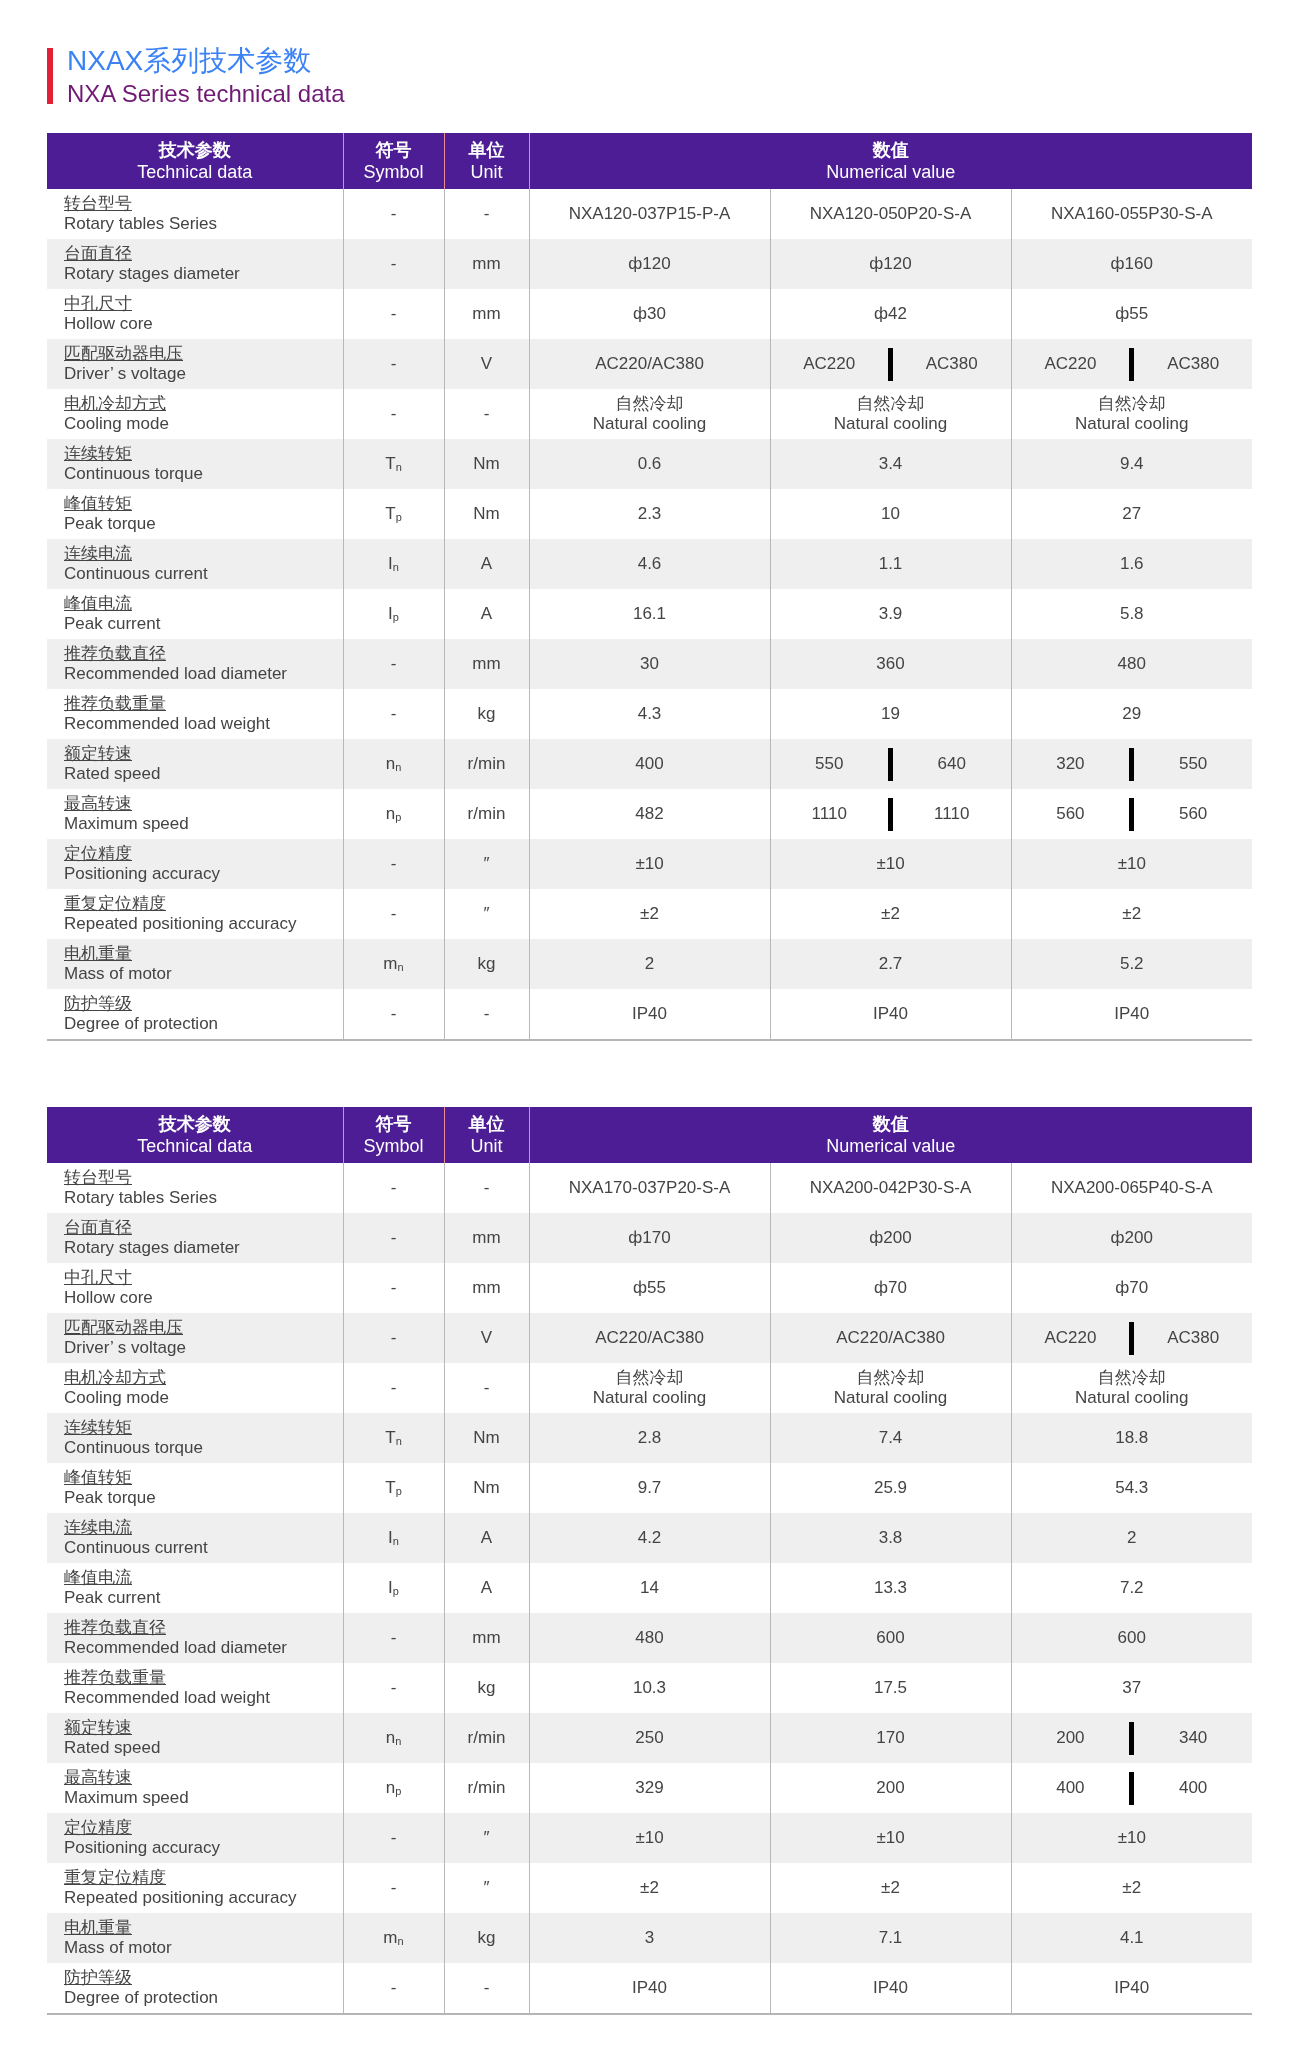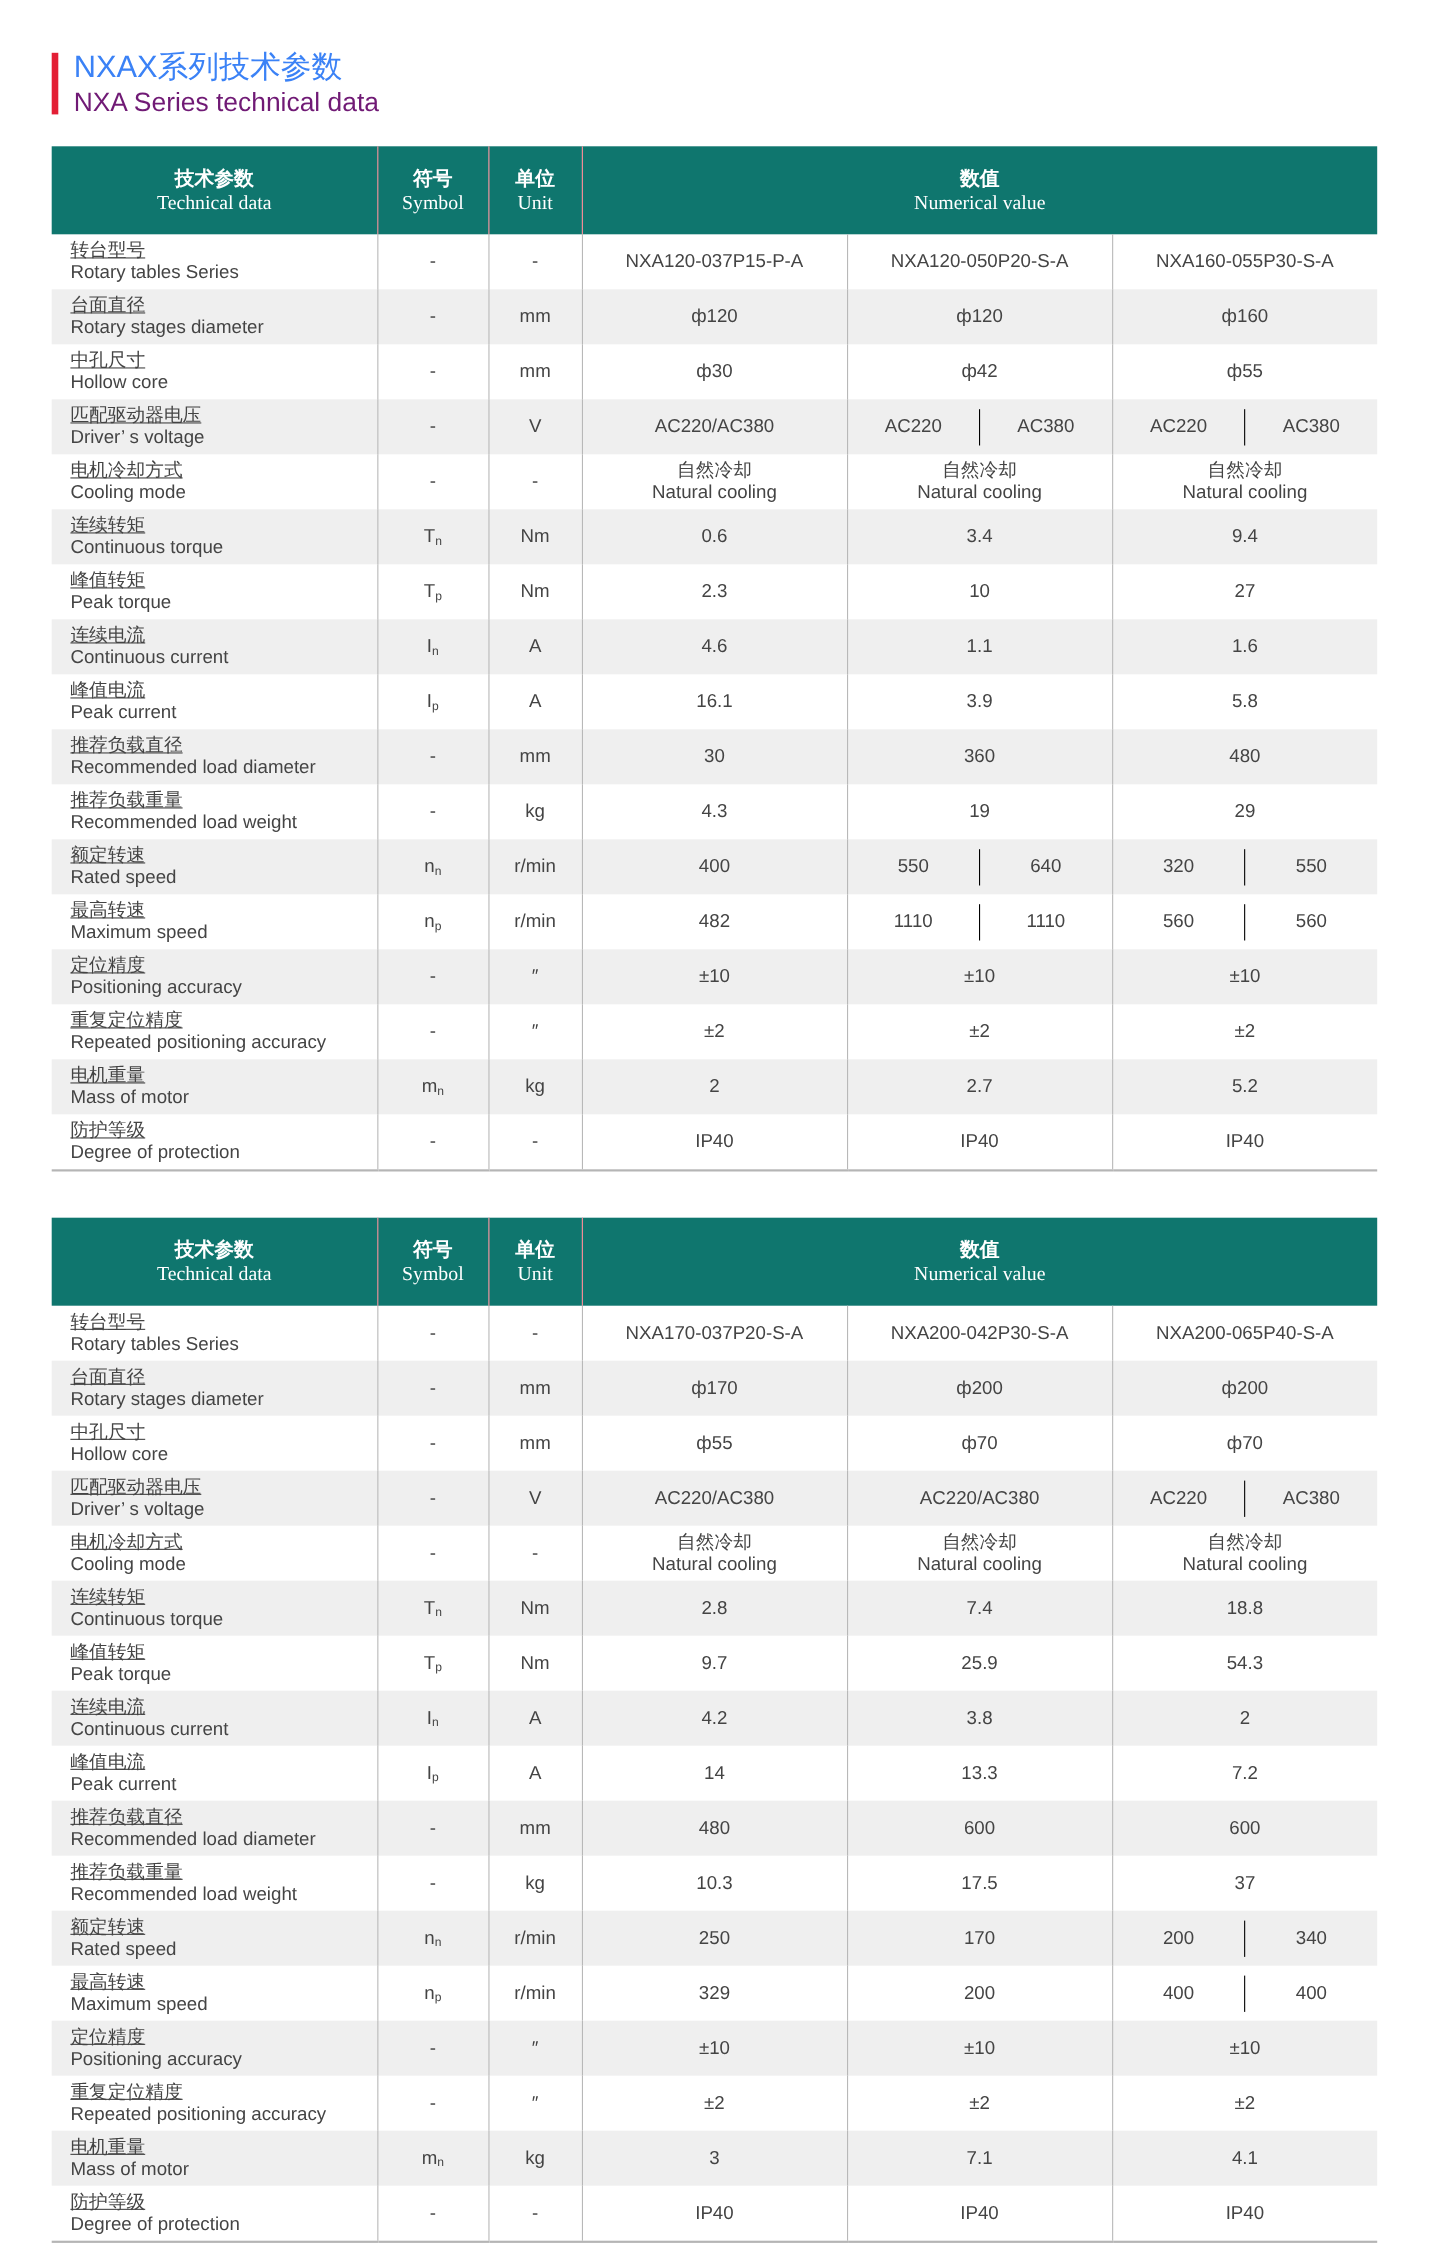--- a/index.html
+++ b/index.html
@@ -2,35 +2,35 @@
 <html><head>
 <meta charset="utf-8">
 <style>
   html, body { margin: 0; padding: 0; background: #ffffff; }
   body { width: 1301px; height: 2053px; position: relative; font-family: "Liberation Sans", "DejaVu Sans", sans-serif; color: #3a3a3a; overflow: hidden; }
   .title-bar { position: absolute; left: 47px; top: 48px; width: 6px; height: 56px; background: #e31f35; }
   .title-cn { position: absolute; left: 67px; top: 44px; font-size: 28px; line-height: 34px; color: #3b82f6; letter-spacing: 0px; }
   .title-en { position: absolute; left: 67px; top: 80px; font-size: 24px; line-height: 28px; color: #701a75; }
 
   .spec-table { position: absolute; left: 47px; width: 1205px; border-collapse: collapse; table-layout: fixed; }
-  .spec-table th { background: #0f766e; color: #ffffff; font-weight: normal; text-align: center; height: 56px; padding: 12px; font-size: 18px; line-height: 22px; border-left: 1px solid #f08a95; font-family: Liberation Serif, serif; }
+  .spec-table th { background: #4c1d95; color: #ffffff; font-weight: normal; text-align: center; height: 56px; padding: 0; font-size: 18px; line-height: 22px; border-left: 1px solid #f08a95; }
   .spec-table th:first-child { border-left: none; }
   .spec-table th .cn { font-weight: bold; display: block; }
   .spec-table th .en { display: block; }
   .spec-table td { height: 50px; padding: 0; font-size: 17px; color: #444; text-align: center; border-left: 1px solid #b8b8b8; vertical-align: middle; }
   .spec-table td:first-child { border-left: none; text-align: left; padding-left: 17px; line-height: 20px; font-size: 17px; }
   .spec-table tr.alt td { background: #efefef; }
   .spec-table tr.last td { border-bottom: 2px solid #b5b5b5; }
   .lbl-cn { display: block; text-decoration: underline; }
   .lbl-en { display: block; }
   .cool { line-height: 20px; }
   .cool span { display: block; }
   .split { display: flex; height: 33px; align-items: stretch; }
   .split > div { flex: 1; display: flex; align-items: center; justify-content: center; }
-  .split > div + div { border-left: 1px solid #000000; }
+  .split > div + div { border-left: 5px solid #000000; }
   sub { font-size: 11px; vertical-align: -2px; }
   col.c-tech { width: 296px; }
   col.c-sym { width: 101px; }
   col.c-unit { width: 85px; }
   col.c-val { width: 241px; }
 </style>
 </head>
 <body>
 
 <div class="title-bar"></div>

